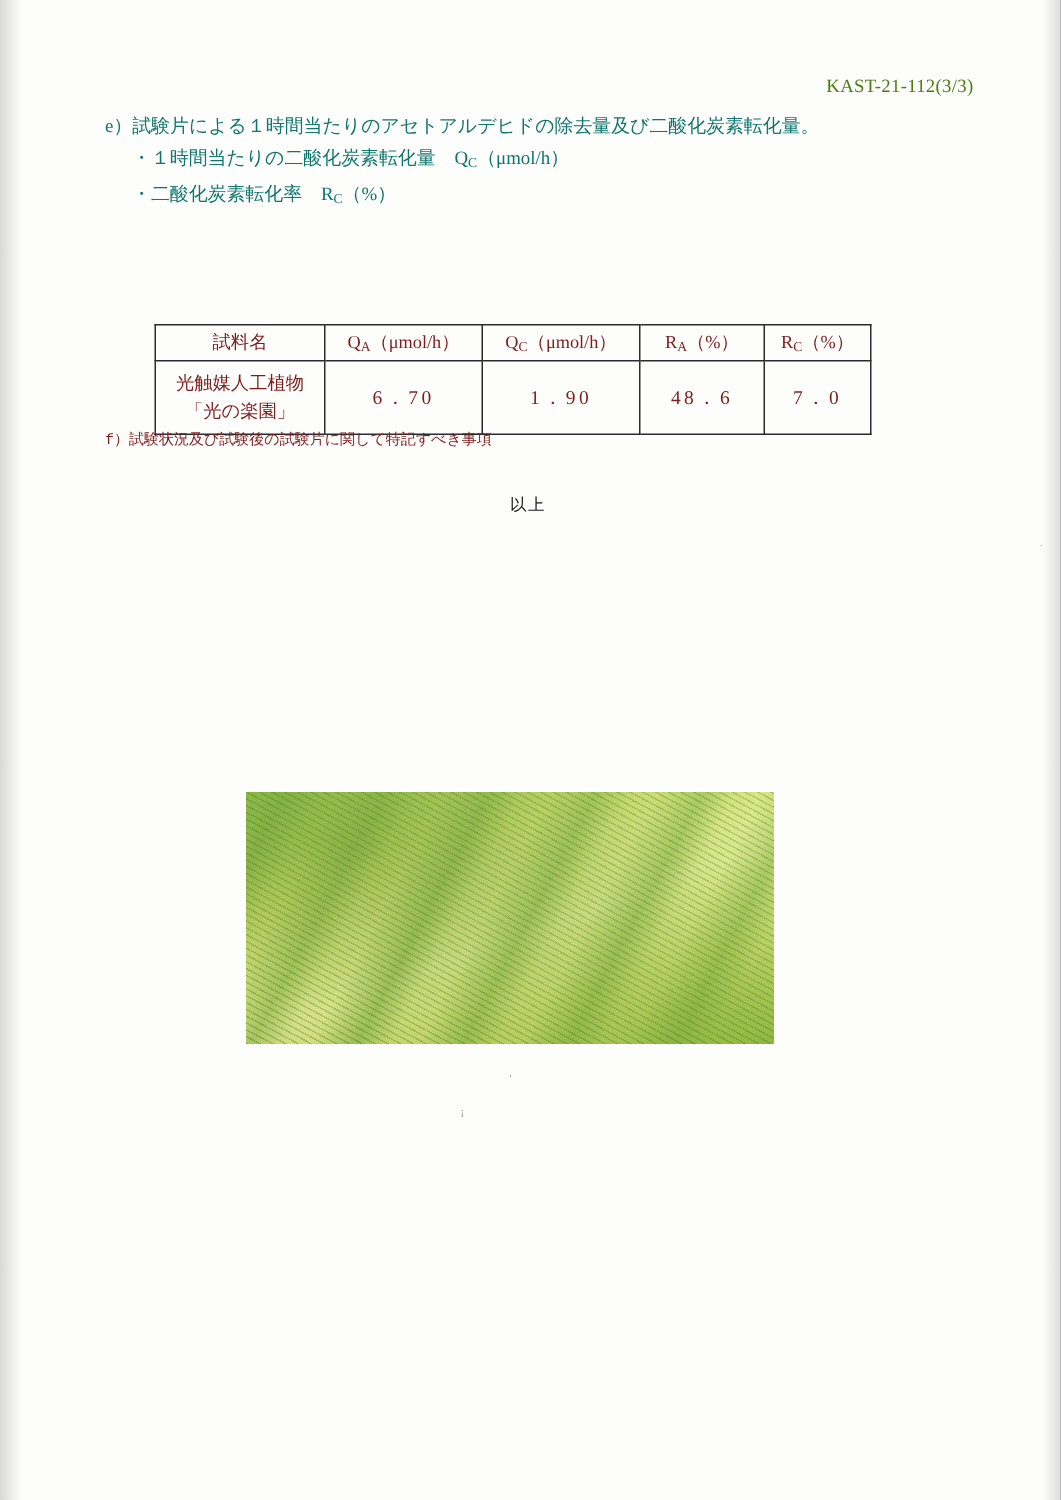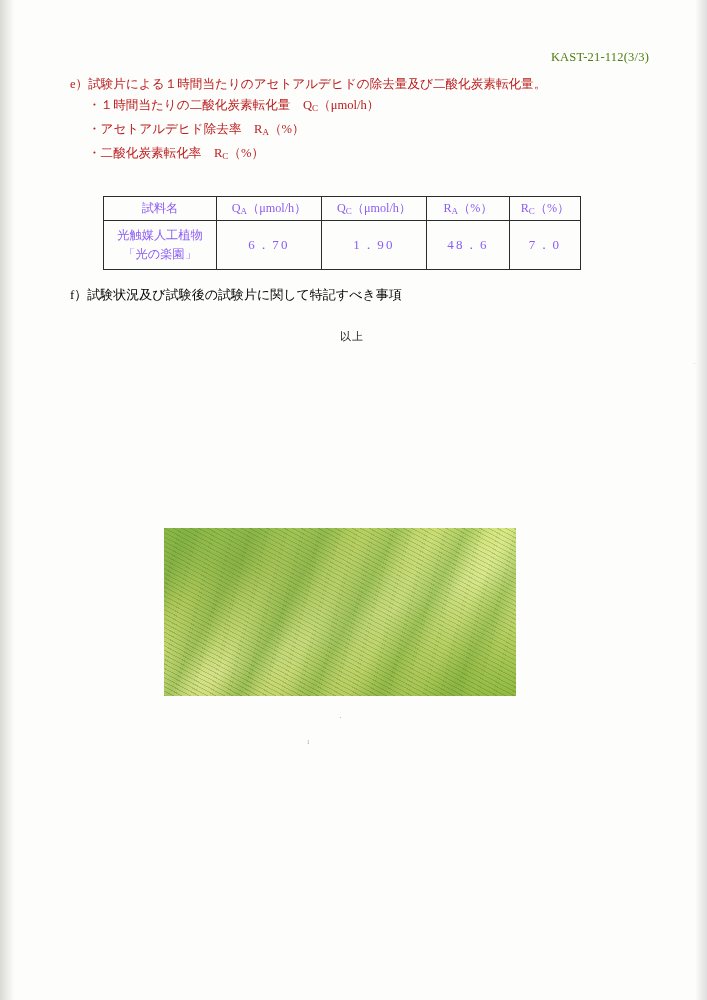--- a/index.html
+++ b/index.html
@@ -45,43 +45,43 @@
     letter-spacing: 0.2px;
     color: #4d7c0f;
     white-space: nowrap;
   }
 
   .body-block {
     position: absolute;
     left: 70px;
     top: 74px;
     width: 570px;
-    color: #b91c1c;
+    color: #0f766e;
     font-size: 12.6px;
     line-height: 21px;
   }
   .line {
     white-space: nowrap;
   }
   .indent-1 { padding-left: 0px; }
   .indent-2 { padding-left: 28px; }
   .indent-3 { padding-left: 18px; }
 
   sub {
     font-size: 9px;
     vertical-align: -2px;
   }
 
   table.results {
     position: absolute;
     left: 103px;
-    top: 196px;
+    top: 216px;
     border-collapse: collapse;
     font-size: 12.2px;
-    color: #8b5cf6;
+    color: #7f1d1d;
     background: transparent;
   }
   table.results td {
     border: 1px solid #2a2b2d;
     text-align: center;
     vertical-align: middle;
     padding: 0;
   }
   table.results tr.head td {
     height: 23px;
@@ -102,23 +102,24 @@
     height: 48px;
     font-size: 13px;
     letter-spacing: 2.2px;
   }
 
   .lower-block {
     position: absolute;
     left: 70px;
     top: 283px;
     width: 560px;
-    color: #000000;
-    font-size: 13px;
+    color: #7f1d1d;
+    font-size: 10px;
     line-height: 23px;
+    font-family: Liberation Mono, monospace;
   }
   .end-mark {
     position: absolute;
     left: 340px;
     top: 329px;
     font-size: 11px;
     color: #141518;
     letter-spacing: 1px;
   }
 
@@ -193,23 +194,20 @@
 <div class="page">
 
   <div class="doc-id">KAST-21-112(3/3)</div>
 
   <div class="body-block">
     <div class="line indent-1">e）試験片による１時間当たりのアセトアルデヒドの除去量及び二酸化炭素転化量。</div>
     <div class="line indent-3">
       <span>・１時間当たりの二酸化炭素転化量　Q</span><sub>C</sub><span>（μmol/h）</span>
     </div>
     <div class="line indent-3">
-      <span>・アセトアルデヒド除去率　R</span><sub>A</sub><span>（%）</span>
-    </div>
-    <div class="line indent-3">
       <span>・二酸化炭素転化率　R</span><sub>C</sub><span>（%）</span>
     </div>
   </div>
 
   <table class="results">
     <tbody>
         <tr class="head">
       <td class="c-name">試料名</td>
       <td class="c-qa">
         <span>Q</span><sub>A</sub><span>（μmol/h）</span>

